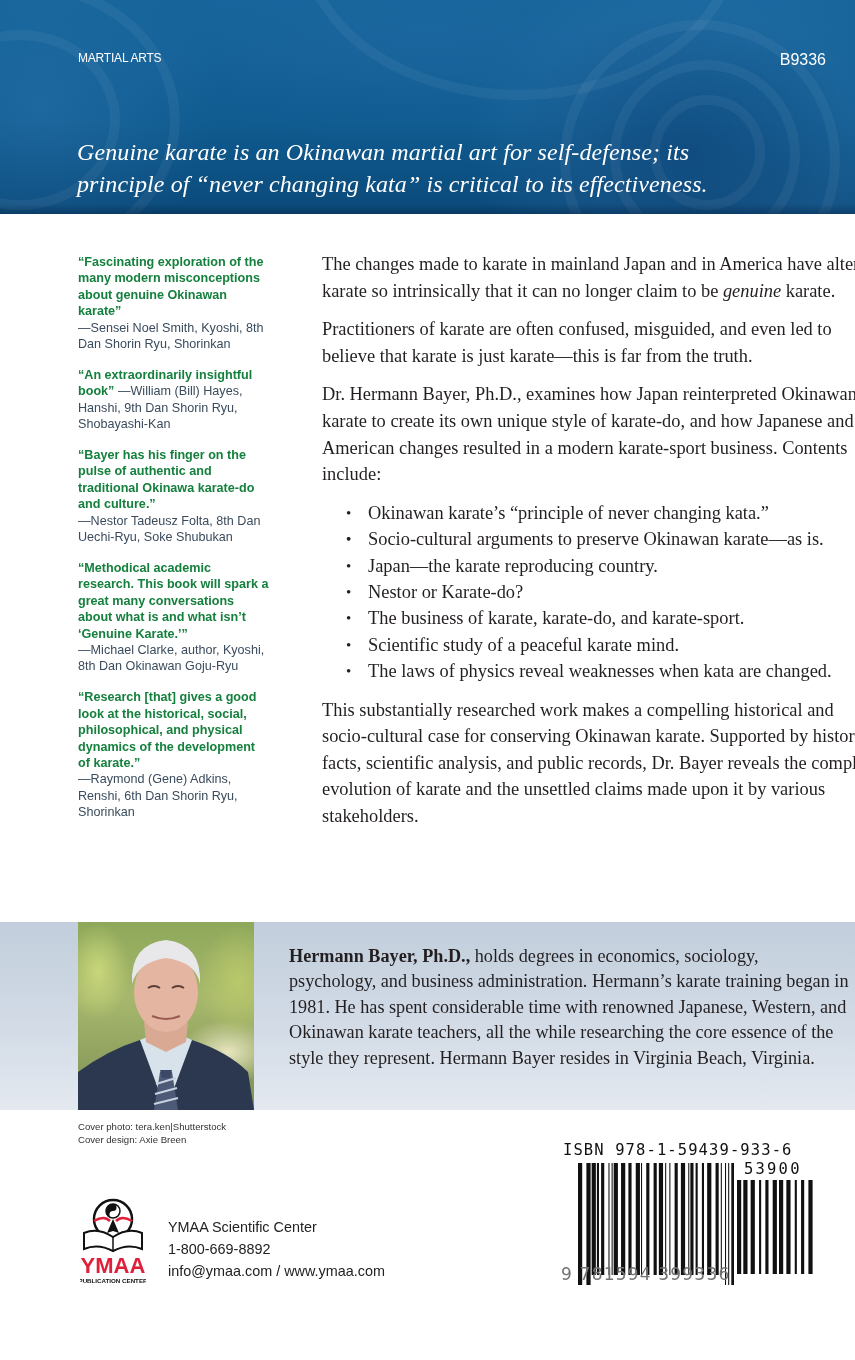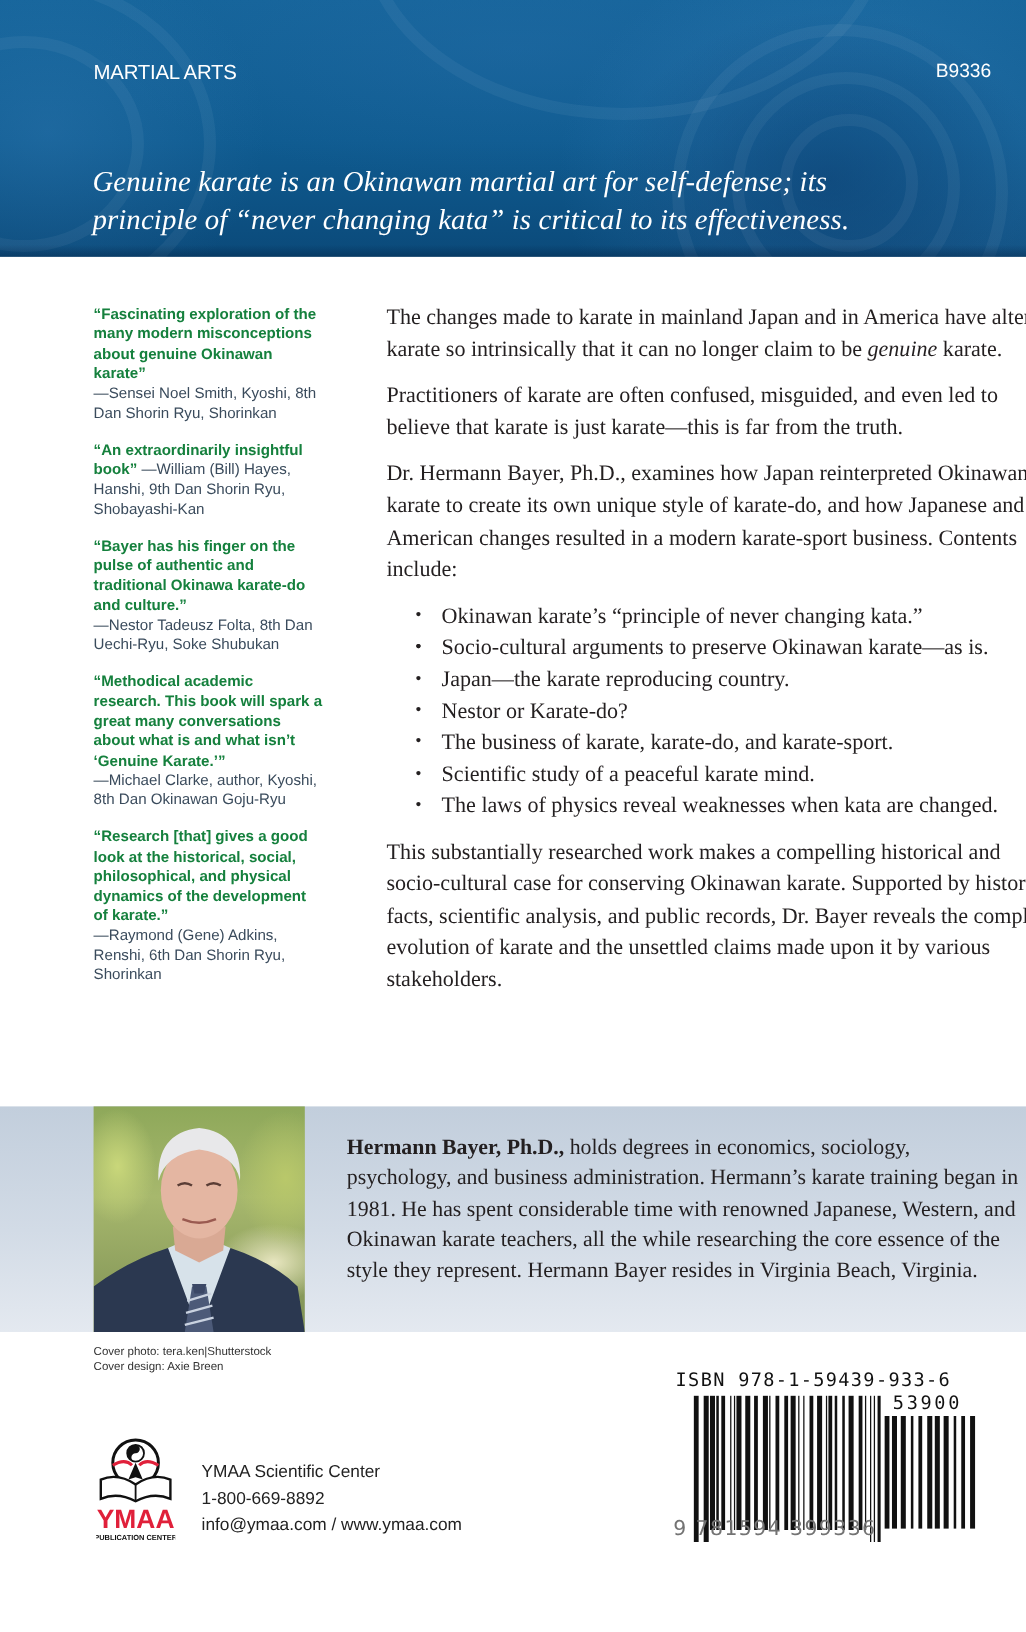--- a/index.html
+++ b/index.html
@@ -23,21 +23,21 @@
     position: absolute; border-radius: 50%;
     border: 10px solid rgba(255,255,255,0.05);
     pointer-events: none;
   }
   .banner .shadow-bottom {
     position: absolute; left: 0; right: 0; bottom: 0; height: 10px;
     background: linear-gradient(180deg, rgba(0,0,0,0) 0%, rgba(0,25,55,0.35) 100%);
   }
   .category {
     position: absolute; left: 78px; top: 51px;
-    font-family: "Liberation Sans", sans-serif; font-size: 17px; color: #ffffff;
+    font-family: "Liberation Sans", sans-serif; font-size: 12px; color: #ffffff;
     letter-spacing: -0.2px;
     text-align: right;
   }
   .code {
     position: absolute; right: 29px; top: 51px;
     font-family: "Liberation Sans", sans-serif; font-size: 16px; color: #ffffff;
   }
   .tagline {
     position: absolute; left: 77px; top: 136px; width: 760px;
     font-family: "Liberation Serif", serif; font-style: italic;

